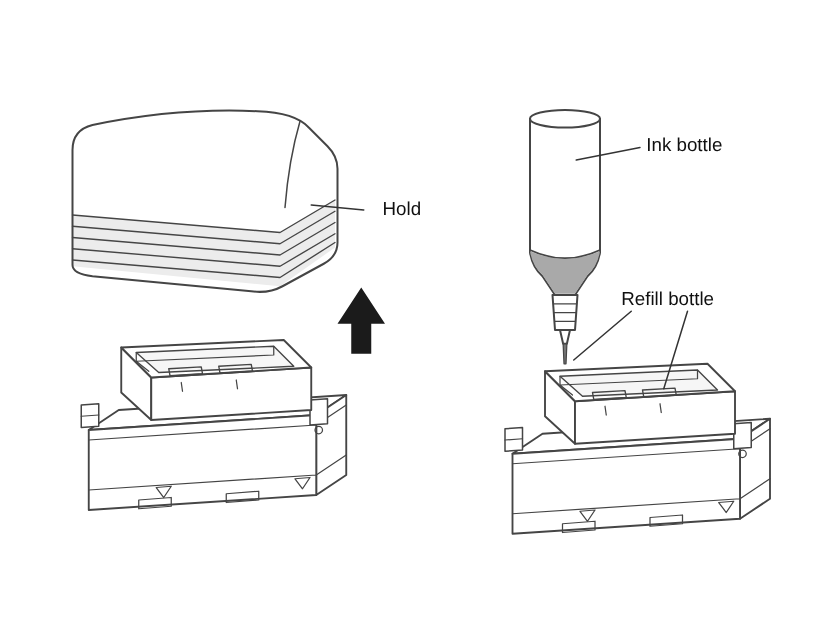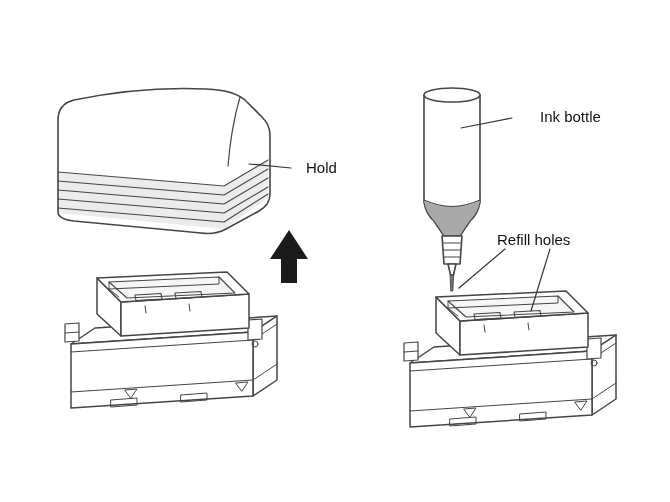--- a/index.html
+++ b/index.html
@@ -89,17 +89,17 @@
     <g stroke="#333333" stroke-width="1.2" fill="none" stroke-linecap="round">
       <path d="M249,164 L291,168"></path>
       <path d="M461,128 L512,118"></path>
       <path d="M505,249 L459,288"></path>
       <path d="M550,249 L531,311"></path>
     </g>
   </svg>
 
   <div class="label" style="left:306px;top:159px">Hold</div>
 
-  <div class="label" style="left:540px;top:108px">Ink bottle</div>
+  <div class="label" style="left:517px;top:108px">Ink bottle</div>
 
-  <div class="label" style="left:497px;top:231px">Refill holes</div>
+  <div class="label" style="left:497px;top:231px">Refill bottle</div>
 
 </div>
 
 </body></html>

